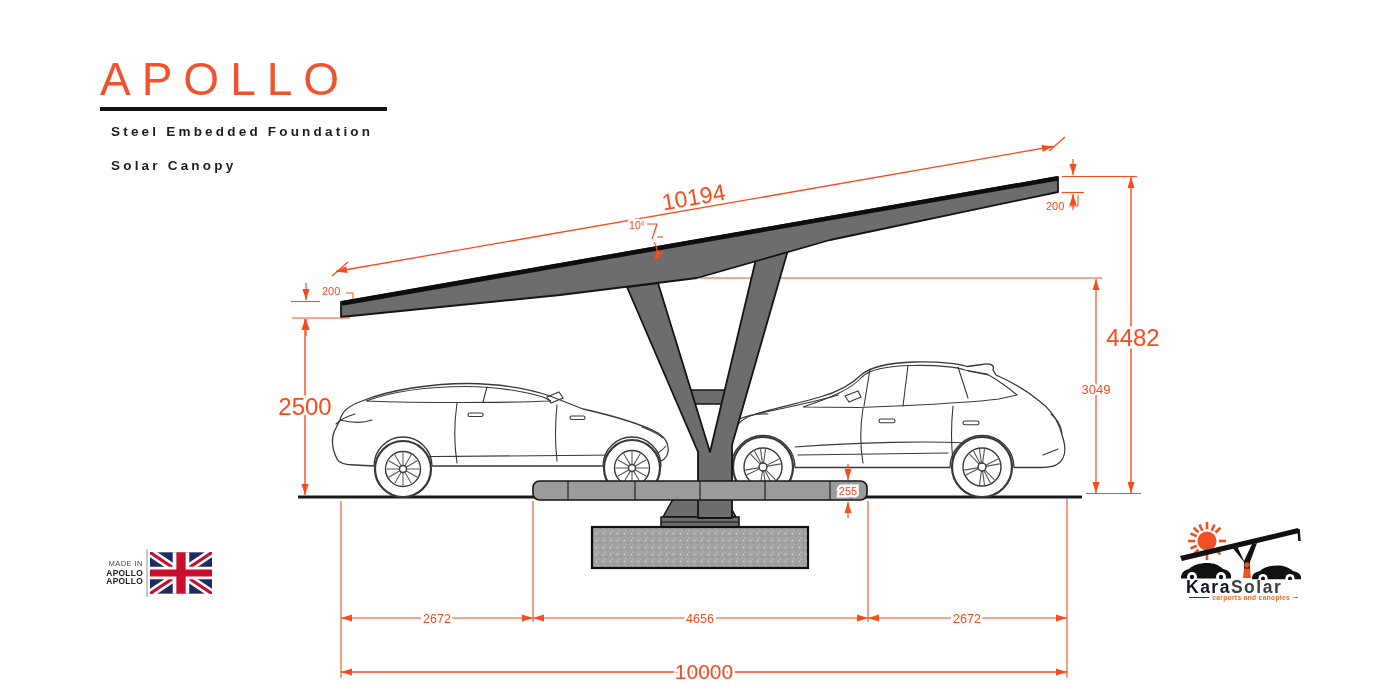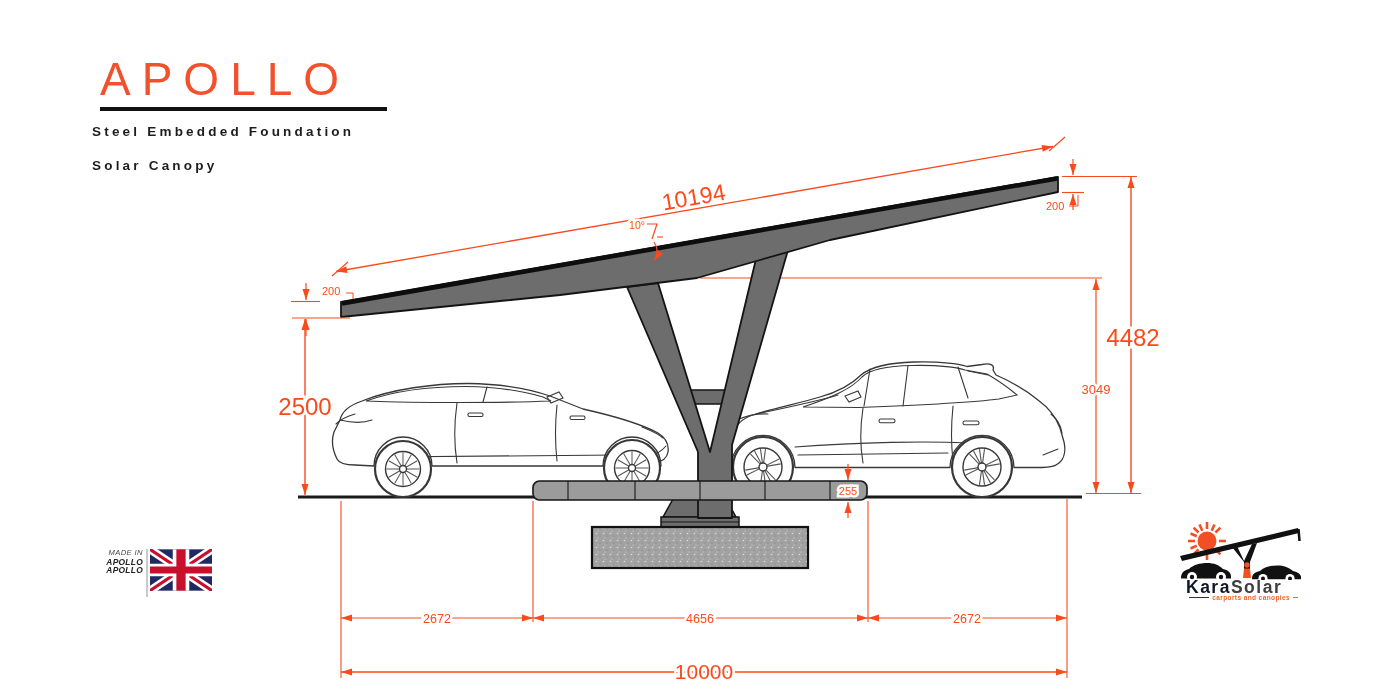--- a/index.html
+++ b/index.html
@@ -3,24 +3,24 @@
 <meta charset="utf-8">
 <style>
   html,body{margin:0;padding:0;}
   body{width:1400px;height:700px;position:relative;background:#ffffff;overflow:hidden;
        font-family:"Liberation Sans",sans-serif;}
   .abs{position:absolute;}
   
   .title{left:100px;top:52px;font-size:46px;font-weight:400;letter-spacing:11px;
          color:#F1512D;}
   .title-underline{left:100px;top:107px;width:287px;height:4px;background:#111;}
-  .subtitle{left:92px;top:123px;font-size:13.5px;font-weight:700;letter-spacing:3.2px;
+  .subtitle{left:111px;top:123px;font-size:13.5px;font-weight:700;letter-spacing:3.2px;
             line-height:17px;color:#1d1d1d;white-space:pre-line;}
   
-  .madein{left:96px;top:549px;display:flex;font-style:italic;}
+  .madein{left:96px;top:549px;display:flex;align-items:center;}
   .madein-text{width:47px;text-align:right;color:#222;line-height:8.6px;}
   .madein-l1{font-size:7.6px;font-weight:500;color:#4a4a4a;letter-spacing:.4px;}
   .madein-l2{font-size:8.4px;font-weight:800;letter-spacing:.3px;}
   .flag-sep{width:1.5px;height:48px;background:#c9c9c9;margin-left:3px;}
   
   .brandtext{left:1186px;top:577px;font-size:17.5px;font-weight:800;letter-spacing:1.5px;}
   .brand-black{color:#0f172a;}
   .brand-orange{color:#404040;}
   .tagline-row{left:1186px;top:594px;width:112px;display:flex;justify-content:flex-end;
                align-items:center;gap:3px;}

